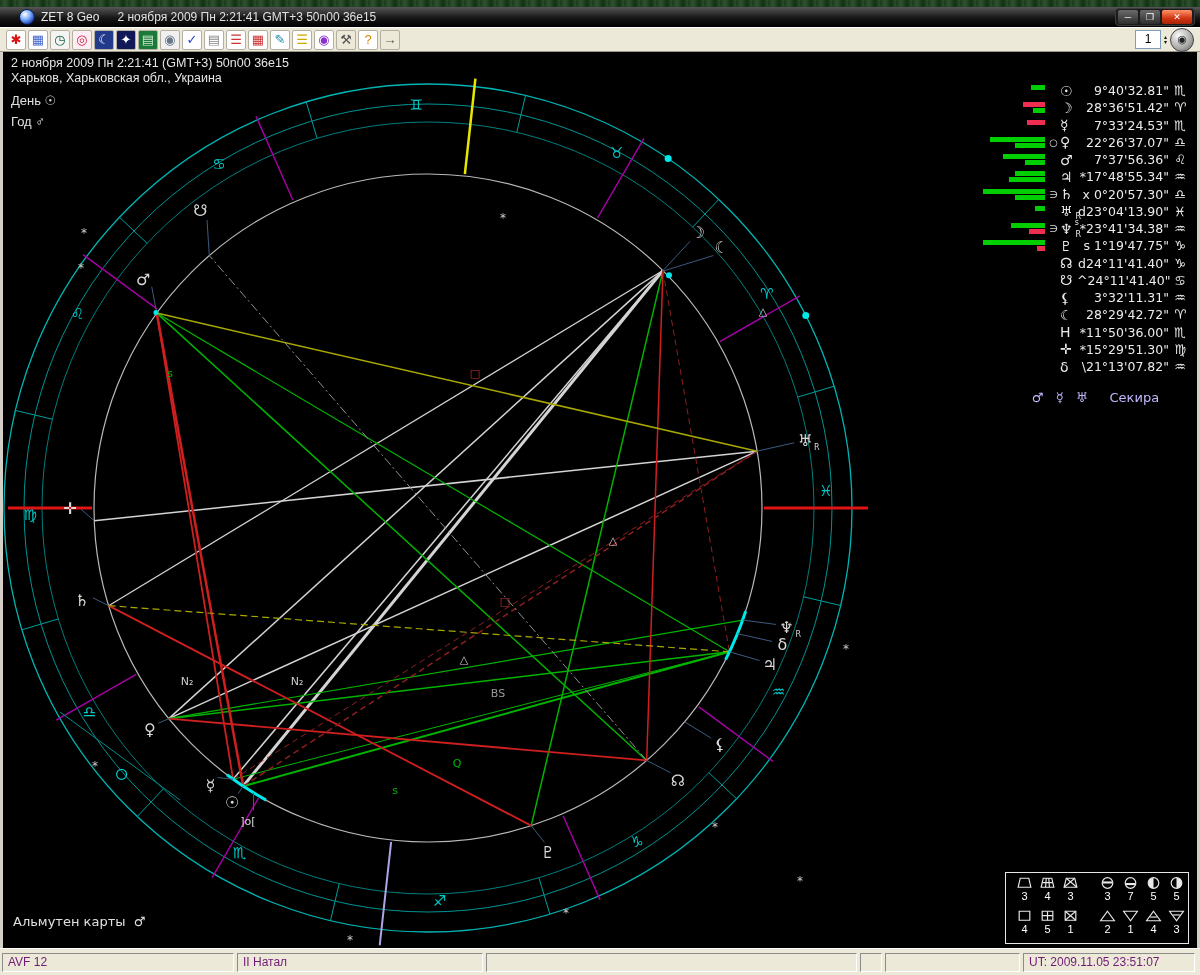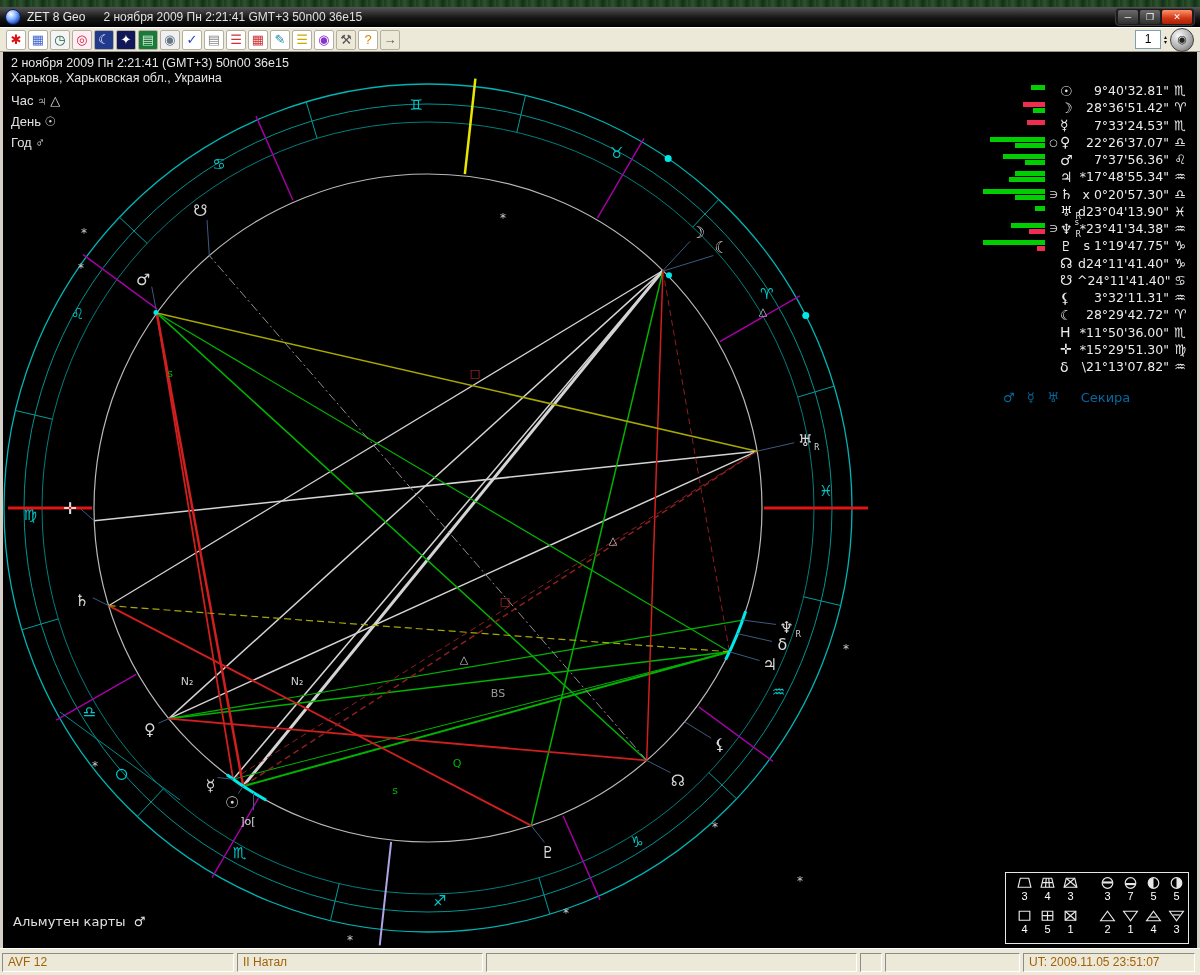--- a/index.html
+++ b/index.html
@@ -1,21 +1,21 @@
 <!DOCTYPE html>
 <html><head>
 <meta charset="utf-8">
 <style>
   html,body{margin:0;padding:0;}
   body{width:1200px;height:975px;position:relative;background:#000;font-family:"Liberation Sans",sans-serif;overflow:hidden;}
   .wallpaper{position:absolute;top:0;left:0;width:1200px;height:7px;
     background:repeating-linear-gradient(90deg,#1e3c1e 0px,#2d532d 5px,#142f1a 11px,#275227 16px);}
   
   .titlebar{position:absolute;top:7px;left:0;width:1200px;height:20px;box-sizing:border-box;
-    background:linear-gradient(#565656,#161616 55%,#000);display:flex;align-items:center;color:#e8e8e8;font-size:12px;}
+    background:linear-gradient(#565656,#161616 55%,#000);display:flex;align-items:center;color:#e8e8e8;font-size:12px;padding-left:14px;}
   .title-icon{width:14px;height:14px;border-radius:50%;flex:0 0 14px;
     background:radial-gradient(circle at 35% 30%,#ffffff,#7fb0ff 40%,#1638a8 80%);margin:0 6px 0 5px;border:1px solid #0a1c57;}
   .title-app{margin-right:18px;white-space:nowrap;}
   .title-info{white-space:nowrap;color:#e0e0e0;}
   .win-buttons{margin-left:auto;display:flex;align-items:center;gap:2px;background:#1b1b1b;border:1px solid #3c3c3c;
     border-radius:4px;padding:1px 2px;margin-right:5px;}
   .win-btn{width:20px;height:14px;display:flex;align-items:center;justify-content:center;color:#fff;font-size:9px;
     background:linear-gradient(#6a6a6a,#2e2e2e);border-radius:2px;cursor:default;}
   .win-btn.close{background:linear-gradient(#ff9468,#d03414 60%,#a82207);width:30px;}
   
@@ -42,33 +42,33 @@
   .bars{width:64px;height:100%;position:relative;flex:0 0 64px;}
   .bar{position:absolute;right:2px;height:5px;}
   .bar.g{background:#00ce00;}
   .bar.r{background:#ee2d50;}
   .pmark{width:13px;flex:0 0 13px;text-align:center;font-size:10px;color:#dcdcdc;}
   .pglyph{width:17px;flex:0 0 17px;font-size:14px;position:relative;}
   .pglyph .sup{position:absolute;top:-3px;right:-2px;font-size:8px;font-style:normal;}
   .pglyph .sub{position:absolute;bottom:-2px;right:-4px;font-size:8px;font-style:normal;}
   .pval{width:92px;flex:0 0 92px;text-align:right;white-space:pre;}
   .psign{width:17px;flex:0 0 17px;text-align:right;font-size:13px;}
-  .config-line{position:absolute;left:1000px;top:338px;width:185px;text-align:left;color:#0369a1;font-size:13px;z-index:5;
+  .config-line{position:absolute;left:1000px;top:338px;width:185px;text-align:center;color:#c4b5fd;font-size:13px;z-index:5;
     font-family:"DejaVu Sans",sans-serif;}
   .config-line .cfg-glyphs{letter-spacing:4px;margin-right:14px;}
   .almuten{position:absolute;left:10px;top:862px;color:#e0e0e0;font-size:13px;z-index:5;font-family:"DejaVu Sans",sans-serif;}
   .stats{position:absolute;left:1002px;top:820px;width:184px;height:72px;border:1px solid #e6e6e6;background:#000;
     box-sizing:border-box;z-index:5;padding:3px 0 0 7px;}
   .stats-row{display:flex;align-items:flex-start;height:33px;}
   .stats-gap{width:14px;}
   .stat-cell{width:23px;display:flex;flex-direction:column;align-items:center;color:#fff;font-size:11px;line-height:12px;}
   .stat-cell svg{display:block;}
   
   .statusbar{position:absolute;top:948px;left:0;width:1200px;height:27px;background:#ece9d8;border-top:1px solid #fff;
-    box-sizing:border-box;display:flex;align-items:center;padding:0 2px;font-size:12px;color:#a16207;}
+    box-sizing:border-box;display:flex;align-items:center;padding:0 2px;font-size:12px;color:#701a75;}
   .sb-panel{height:19px;border:1px solid;border-color:#8c8c8c #ffffff #ffffff #8c8c8c;background:#ece9d8;
     display:flex;align-items:center;padding:0 5px;box-sizing:border-box;margin-right:3px;white-space:nowrap;overflow:hidden;}
 </style>
 </head>
 <body>
 
 <div class="wallpaper"></div>
 
 <div class="titlebar">
   <div class="title-icon"></div>
@@ -240,21 +240,20 @@
       <text x="563" y="865" fill="#cfcfcf" font-size="12" text-anchor="middle" font-family="&quot;DejaVu Sans&quot;,sans-serif">*</text>
       <text x="712" y="779" fill="#cfcfcf" font-size="12" text-anchor="middle" font-family="&quot;DejaVu Sans&quot;,sans-serif">*</text>
       <text x="843" y="601" fill="#cfcfcf" font-size="12" text-anchor="middle" font-family="&quot;DejaVu Sans&quot;,sans-serif">*</text>
       <text x="500" y="170" fill="#cfcfcf" font-size="12" text-anchor="middle" font-family="&quot;DejaVu Sans&quot;,sans-serif">*</text>
       <text x="797" y="833" fill="#cfcfcf" font-size="12" text-anchor="middle" font-family="&quot;DejaVu Sans&quot;,sans-serif">*</text>
     </svg>
 
   <div class="info">
     <div>2 ноября 2009  Пн   2:21:41 (GMT+3) 50n00  36e15</div>
     <div class="loc">Харьков, Харьковская обл., Украина</div>
-    <div class="facline">Час  ♃  △</div>
     <div class="facline">День  ☉</div>
     <div class="facline">Год  ♂</div>
   </div>
 
   <div class="planet-panel" id="planet-panel">
       <div class="prow" style="top: 0px;">
         <div class="bars">
           <div class="bar g" style="width: 14px; top: 3px;"></div>
         </div>
         <span class="pmark"></span>

